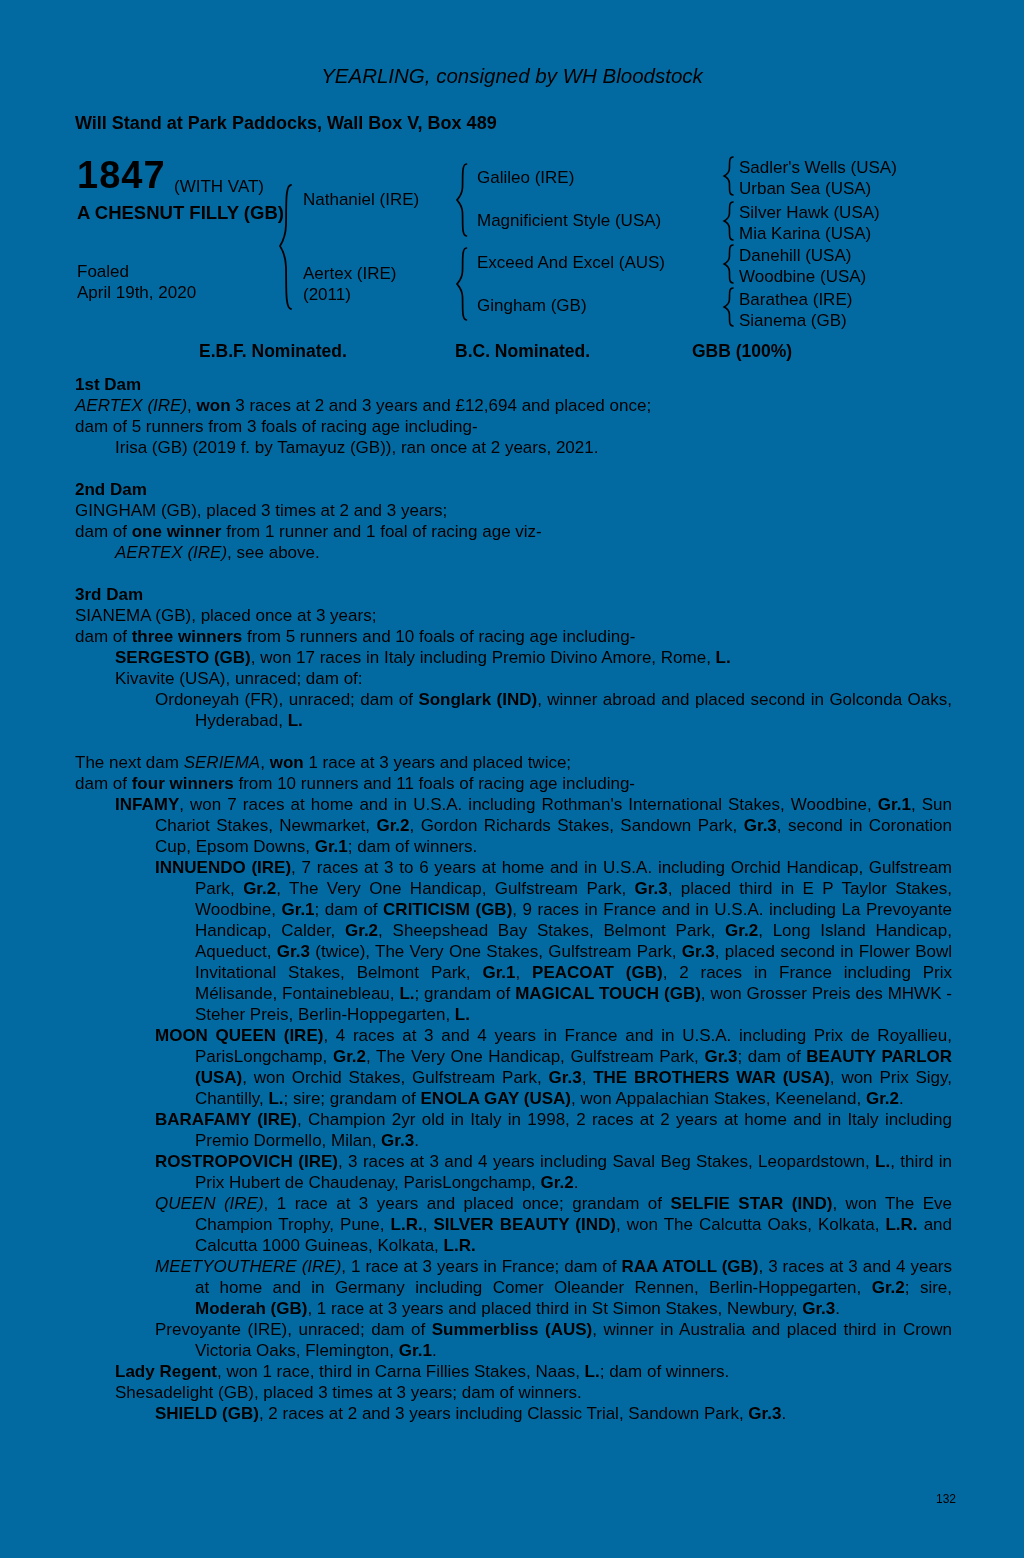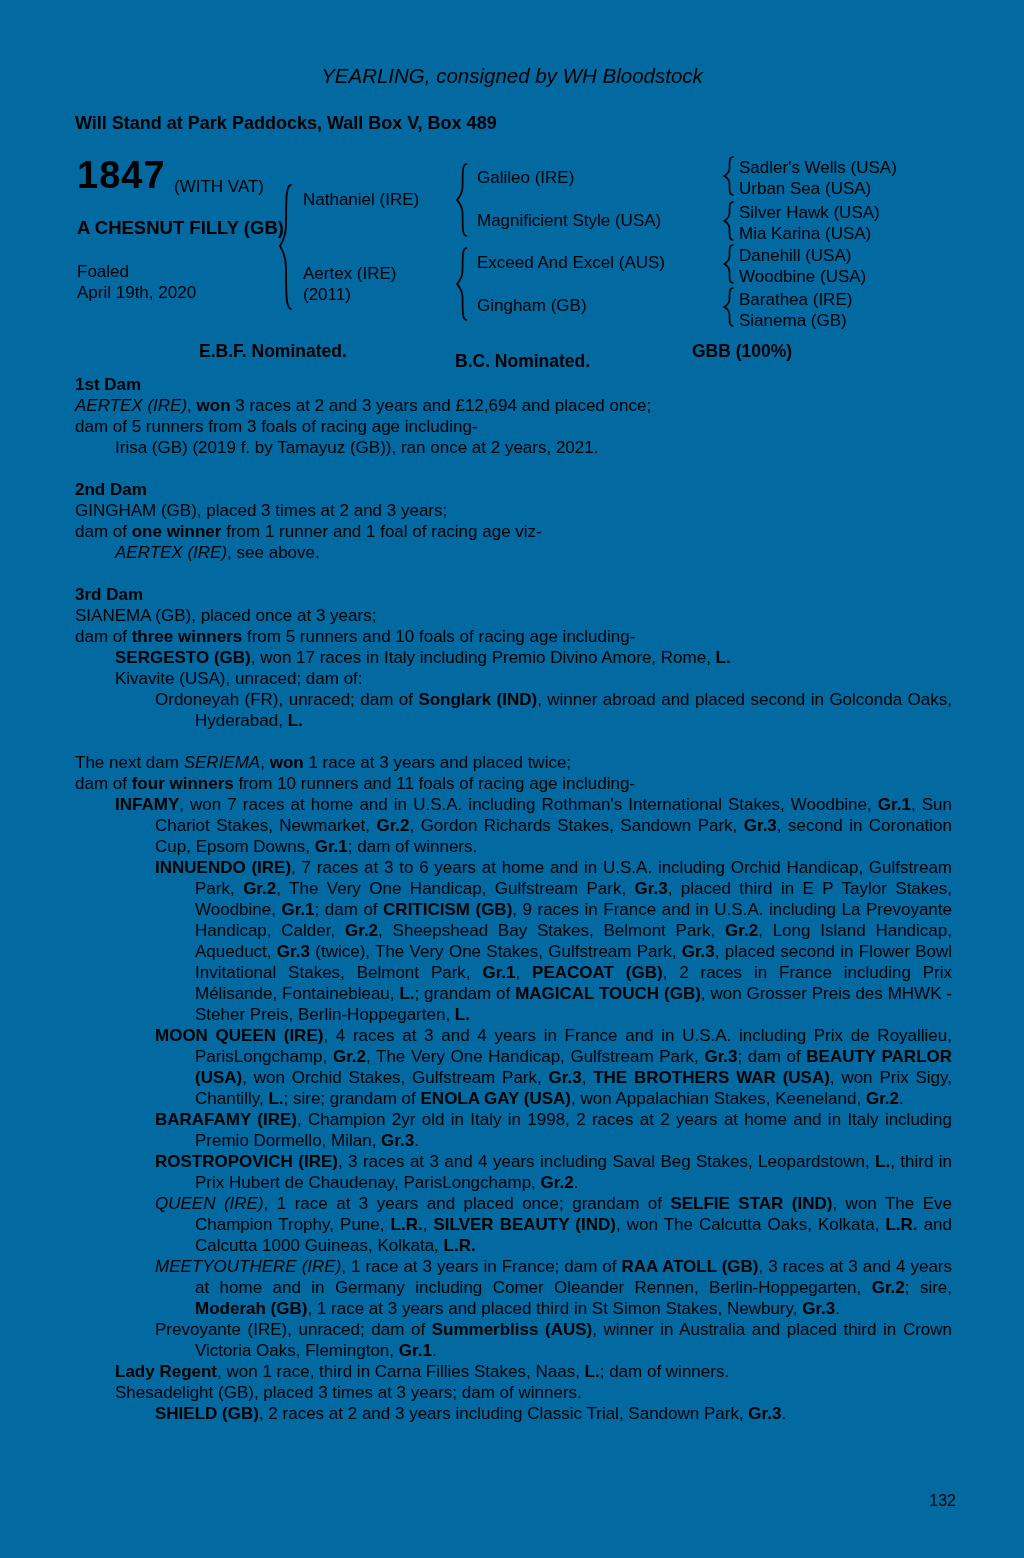--- a/index.html
+++ b/index.html
@@ -8,52 +8,52 @@
 
   .page-title{position:absolute;top:64px;left:0;width:1024px;text-align:center;
     font-style:italic;font-size:20.5px;}
   .stand-line{position:absolute;top:113px;left:75px;font-weight:bold;font-size:18px;}
 
   
   .ped{position:absolute;top:150px;left:0;width:1024px;height:195px;font-size:17px;}
   .ped .abs{position:absolute;white-space:nowrap;}
   .lot-number{left:77px;top:4px;font-size:38px;font-weight:bold;letter-spacing:1px;}
   .lot-vat{left:174px;top:27px;font-size:17px;}
-  .horse-name{left:77px;top:67px;width:212px;font-weight:bold;font-size:18.5px;line-height:22px;white-space:normal !important;}
+  .horse-name{left:77px;top:52px;width:212px;font-weight:bold;font-size:18.5px;line-height:22px;white-space:normal !important;}
   .foaled-label{left:77px;top:112px;}
   .foaled-date{left:77px;top:133px;}
   .sire-name{left:303px;top:40px;}
   .dam-block{left:303px;top:113px;line-height:21px;}
   .gp0{left:477px;top:18px;} .gp1{left:477px;top:61px;}
   .gp2{left:477px;top:103px;} .gp3{left:477px;top:146px;}
   .gg0{left:739px;top:8px;}  .gg1{left:739px;top:29px;}
   .gg2{left:739px;top:53px;} .gg3{left:739px;top:74px;}
   .gg4{left:739px;top:96px;} .gg5{left:739px;top:117px;}
   .gg6{left:739px;top:140px;}.gg7{left:739px;top:161px;}
   .brace{position:absolute;}
   .brace svg{display:block;}
   .br-big{left:277px;top:34px;}
   .br-m1{left:454px;top:13px;} .br-m2{left:454px;top:97px;}
   .br-s1{left:721px;top:6px;} .br-s2{left:721px;top:51px;}
   .br-s3{left:721px;top:94px;} .br-s4{left:721px;top:137px;}
 
   .noms{position:absolute;top:341px;left:0;width:1024px;height:22px;font-weight:bold;font-size:17.5px;}
   .noms span{position:absolute;white-space:nowrap;}
-  .nom0{left:199px;} .nom1{left:455px;margin-top:10px;} .nom2{left:692px;}
+  .nom0{left:199px;} .nom1{left:455px;} .nom2{left:692px;}
 
   
   .pedtext{position:absolute;top:353px;left:75px;width:877px;font-size:17px;line-height:21px;}
   .section{margin-top:21px;}
   .sec-heading{font-weight:bold;margin:0;}
   .tblock{margin:0;text-align:justify;} .h2{padding-left:80px;} .h3{padding-left:120px;}
   .f1.h2,.f2.h3{text-indent:-40px;}
   .tblock .b{font-weight:bold;}
   .tblock .i{font-style:italic;}
 
-  .page-number{position:absolute;top:1492px;right:68px;font-size:16px;margin-left:19px;}
+  .page-number{position:absolute;top:1492px;right:68px;font-size:12px;margin-left:19px;}
 </style>
 </head>
 <body>
 
 <div class="sheet">
 
   <div class="page-title">YEARLING, consigned by WH Bloodstock</div>
   <div class="stand-line">Will Stand at Park Paddocks, Wall Box V, Box 489</div>
 
   <div class="ped">

